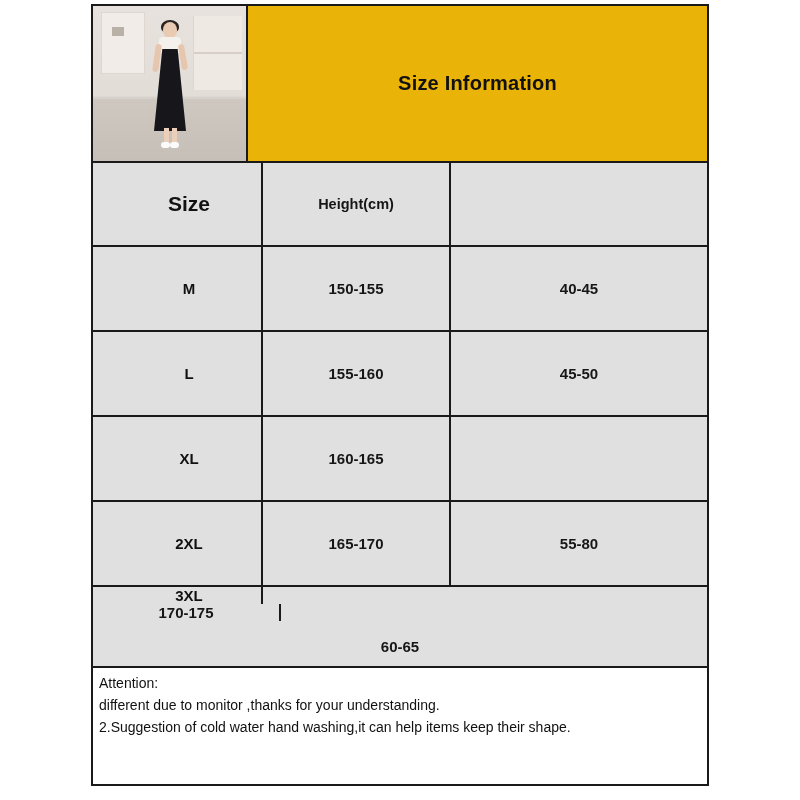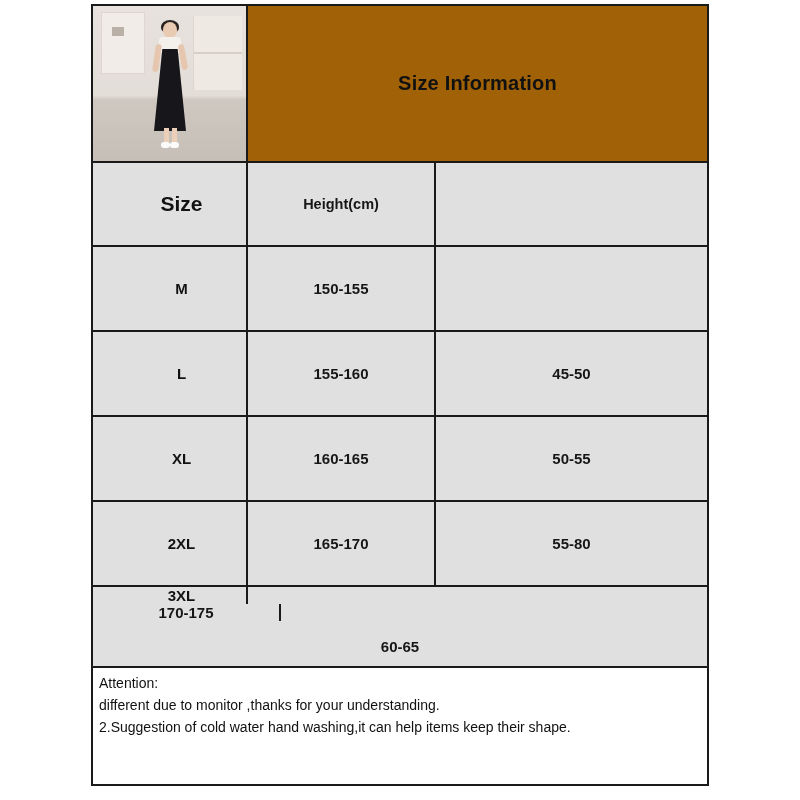--- a/index.html
+++ b/index.html
@@ -26,21 +26,21 @@
   }
 
   .card {
     position: absolute;
     left: 91px;
     top: 4px;
     width: 618px;
     height: 782px;
     border: 2px solid #1a1a1a;
     box-sizing: border-box;
-    background: #a16207;
+    background: #eab308;
   }
 
   
   .top-row {
     position: absolute;
     left: 0;
     top: 0;
     width: 100%;
     height: 155px;
     display: flex;
@@ -216,21 +216,21 @@
   }
   .trow:last-child { border-bottom: none; flex-direction: column; }
   .cell {
     display: flex;
     align-items: center;
     justify-content: center;
     box-sizing: border-box;
     text-align: center;
   }
   .c-size {
-    width: 155px;
+    width: 170px;
     border-right: 2px solid #1a1a1a;
     padding-left: 24px;
   }
   .c-height {
     width: 188px;
     border-right: 2px solid #1a1a1a;
   }
   .c-weight {
     flex: 1;
   }
@@ -314,32 +314,32 @@
     <div class="table">
 
       <div class="trow head-row">
         <div class="cell c-size">Size</div>
         <div class="cell c-height">Height(cm)</div>
       </div>
 
       <div class="trow body-row">
         <div class="cell c-size">M</div>
         <div class="cell c-height">150-155</div>
+        <div class="cell c-weight">40-45</div>
       </div>
 
       <div class="trow body-row">
         <div class="cell c-size">L</div>
         <div class="cell c-height">155-160</div>
         <div class="cell c-weight">45-50</div>
       </div>
 
       <div class="trow body-row">
         <div class="cell c-size">XL</div>
         <div class="cell c-height">160-165</div>
-        <div class="cell c-weight">50-55</div>
       </div>
 
       <div class="trow body-row">
         <div class="cell c-size">2XL</div>
         <div class="cell c-height">165-170</div>
         <div class="cell c-weight">55-80</div>
       </div>
 
       <div class="trow body-row">
         <div class="cell c-size">3XL</div>

